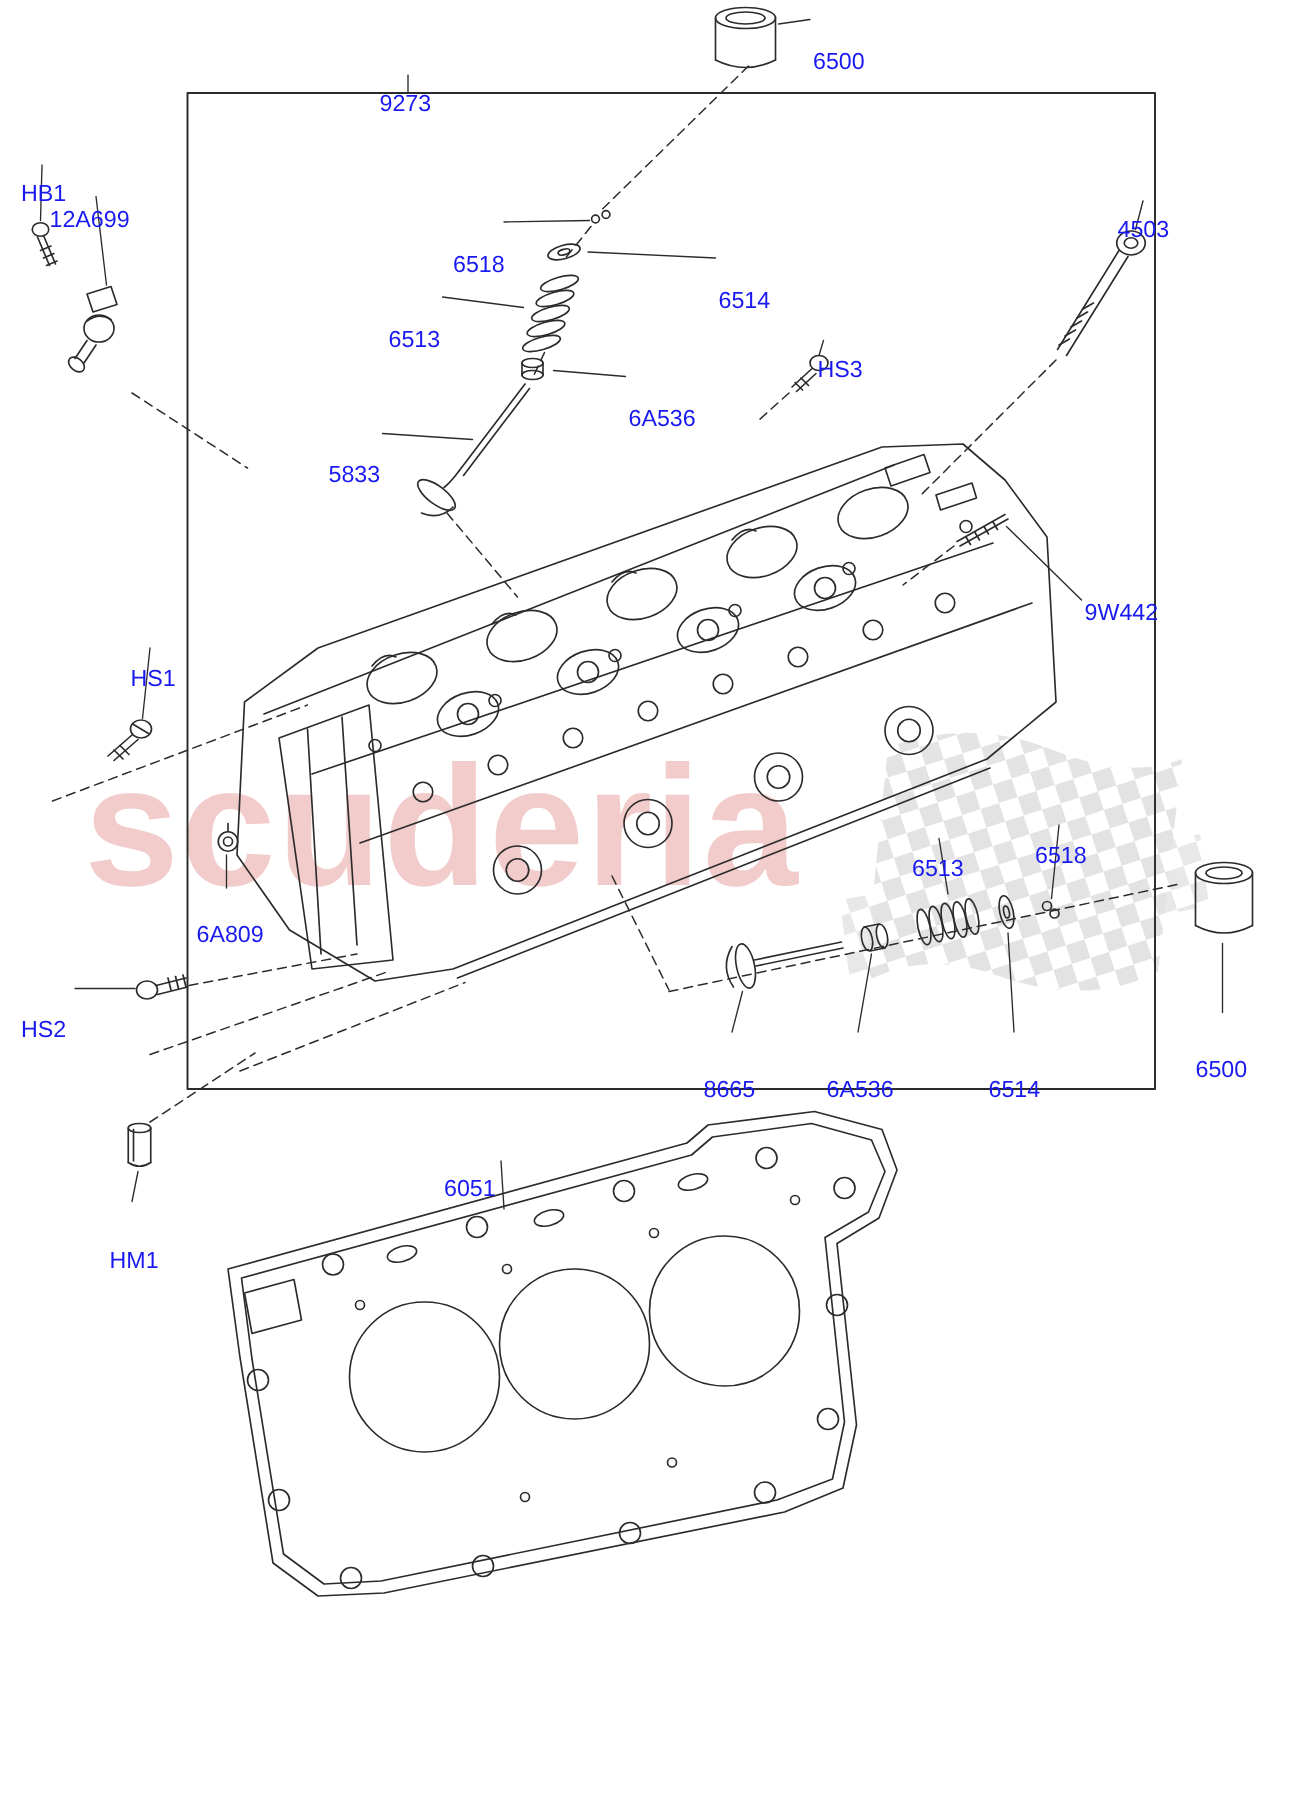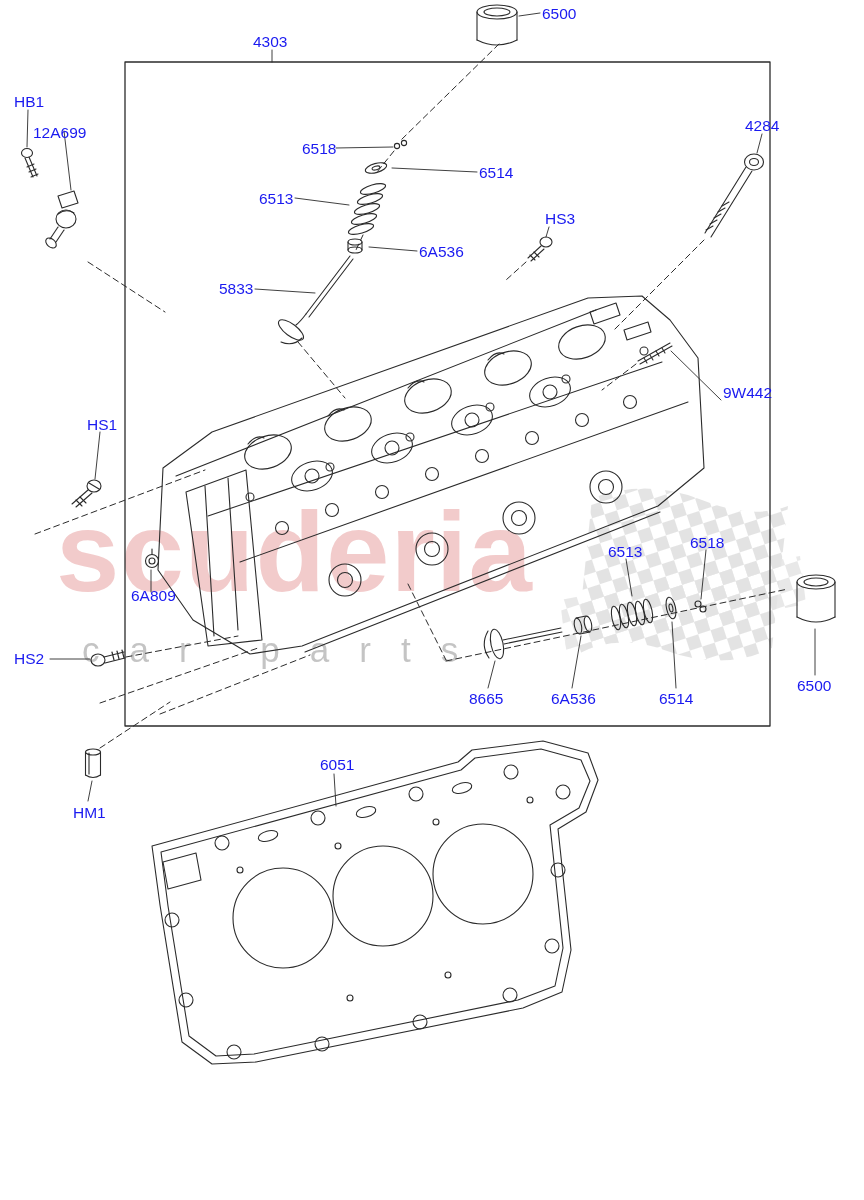--- a/index.html
+++ b/index.html
@@ -13,30 +13,29 @@
     font-family:"Liberation Sans", sans-serif; white-space:nowrap;
   }
   .wm-sub {
     position:absolute; left:82px; top:630px; z-index:0;
     font-size:35px; letter-spacing:30px;
     color:var(--wm-gray, rgba(120,120,120,.45)); white-space:nowrap;
   }
   svg.art { position:absolute; left:0; top:0; z-index:1; }
   .lbl {
     position:absolute; z-index:3;
-    font-size:15.5px; color:var(--label,#1a1af0); white-space:nowrap;
+    font-size:15.5px; color:var(--label,#1a1af0); white-space:nowrap;margin-top:28px;
   }
 </style>
 </head>
 <body>
 
 <div class="stage">
 
   <div class="wm-title">scuderia</div>
-  <div class="wm-sub">car parts</div>
 
   <svg class="art" width="864" height="1200" viewBox="0 0 864 1200" aria-hidden="true">
     <defs>
       <pattern id="chk" width="26" height="26" patternUnits="userSpaceOnUse" patternTransform="rotate(-18)">
         <rect width="13" height="13" fill="#c9c9c9"></rect>
         <rect x="13" y="13" width="13" height="13" fill="#c9c9c9"></rect>
       </pattern>
     </defs>
 
     <g opacity="0.5">
@@ -331,36 +330,36 @@
         <circle cx="338" cy="846" r="3"></circle>
         <circle cx="436" cy="822" r="3"></circle>
         <circle cx="530" cy="800" r="3"></circle>
         <circle cx="350" cy="998" r="3"></circle>
         <circle cx="448" cy="975" r="3"></circle>
       </g>
     </g>
   </svg>
 
   <div class="lbl" style="left:542px;top:5px">6500</div>
-  <div class="lbl" style="left:253px;top:33px">4303</div>
+  <div class="lbl" style="left:253px;top:33px">9273</div>
   <div class="lbl" style="left:14px;top:93px">HB1</div>
-  <div class="lbl" style="left:33px;top:124px">12A699</div>
+  <div class="lbl" style="left:33px;top:110px">12A699</div>
   <div class="lbl" style="left:302px;top:140px">6518</div>
   <div class="lbl" style="left:479px;top:164px">6514</div>
   <div class="lbl" style="left:259px;top:190px">6513</div>
-  <div class="lbl" style="left:745px;top:117px">4284</div>
+  <div class="lbl" style="left:745px;top:117px">4503</div>
   <div class="lbl" style="left:545px;top:210px">HS3</div>
   <div class="lbl" style="left:419px;top:243px">6A536</div>
   <div class="lbl" style="left:219px;top:280px">5833</div>
-  <div class="lbl" style="left:723px;top:384px">9W442</div>
+  <div class="lbl" style="left:723px;top:372px">9W442</div>
   <div class="lbl" style="left:87px;top:416px">HS1</div>
   <div class="lbl" style="left:608px;top:543px">6513</div>
   <div class="lbl" style="left:690px;top:534px">6518</div>
   <div class="lbl" style="left:131px;top:587px">6A809</div>
   <div class="lbl" style="left:14px;top:650px">HS2</div>
   <div class="lbl" style="left:469px;top:690px">8665</div>
   <div class="lbl" style="left:551px;top:690px">6A536</div>
   <div class="lbl" style="left:659px;top:690px">6514</div>
   <div class="lbl" style="left:797px;top:677px">6500</div>
-  <div class="lbl" style="left:320px;top:756px">6051</div>
+  <div class="lbl" style="left:296px;top:756px">6051</div>
   <div class="lbl" style="left:73px;top:804px">HM1</div>
 
 </div>
 
 </body></html>

